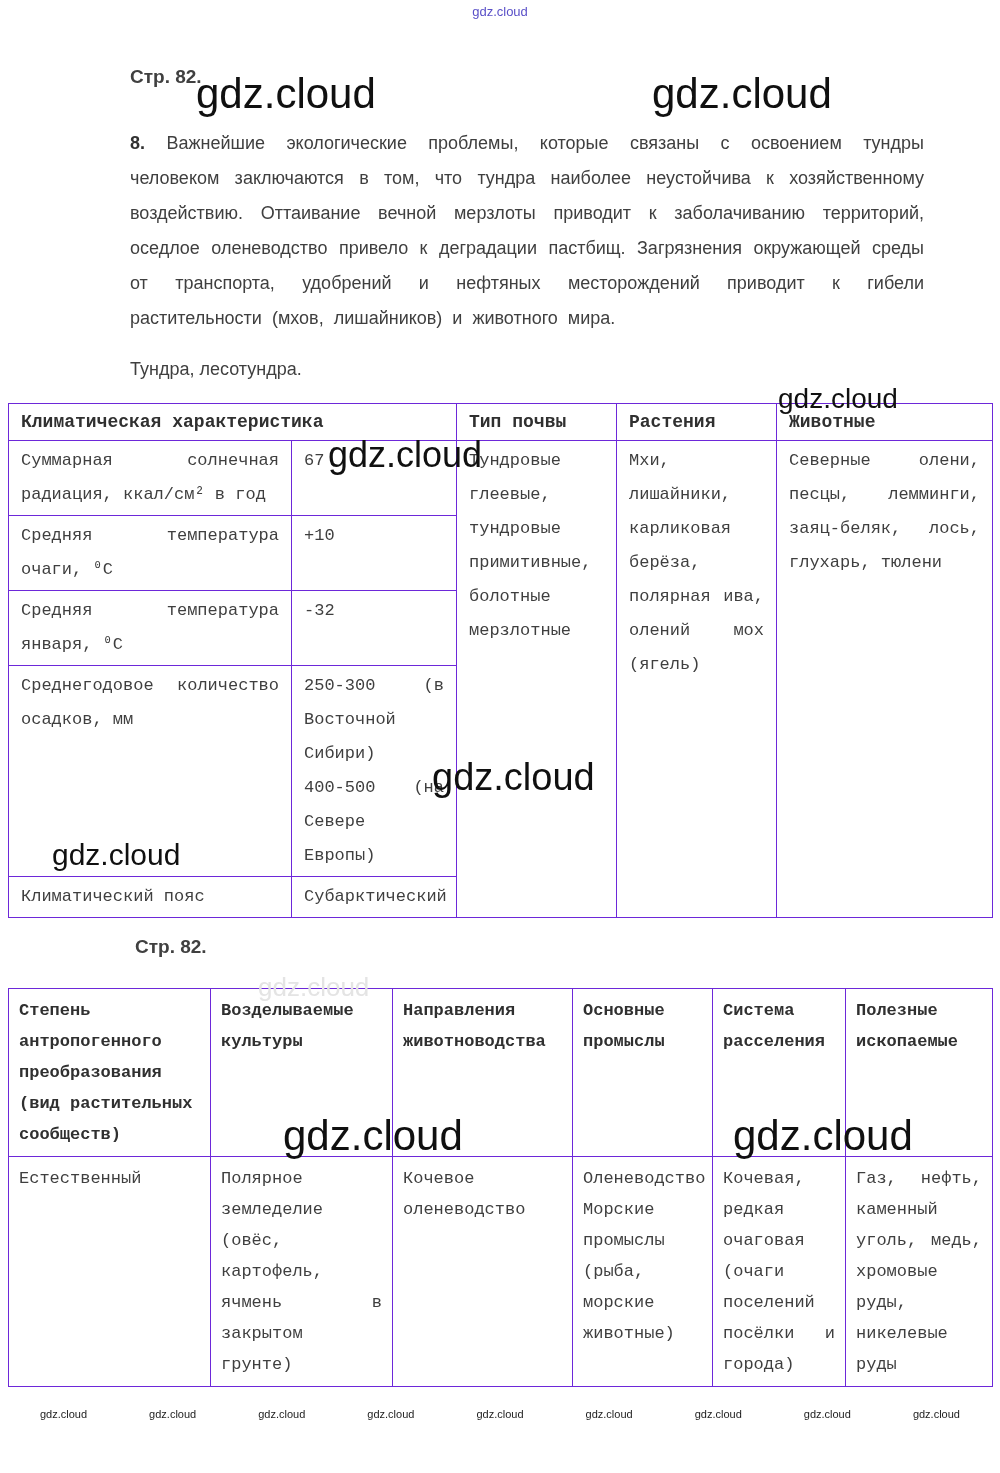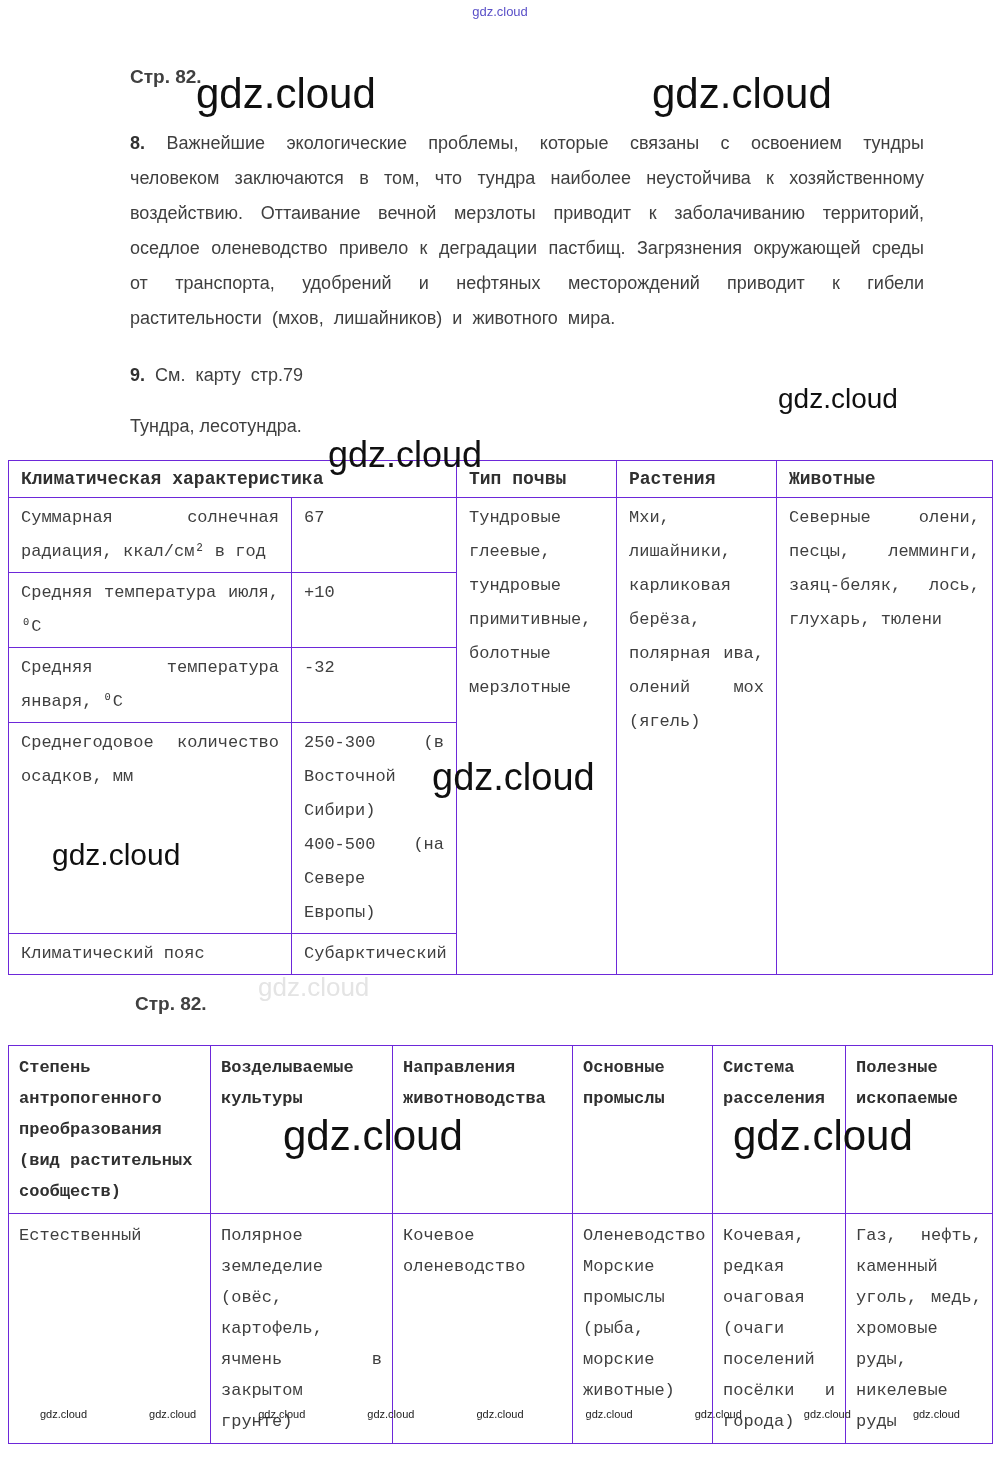--- a/index.html
+++ b/index.html
@@ -52,21 +52,20 @@
 <body>
 
 <div class="page">
 
   <span class="wm wm-top">gdz.cloud</span>
 
   <h1 class="hd hd1">Стр. 82.</h1>
 
   <p class="para p8"><b class="num">8.</b> <span>Важнейшие экологические проблемы, которые связаны с освоением тундры человеком заключаются в том, что тундра наиболее неустойчива к хозяйственному воздействию. Оттаивание вечной мерзлоты приводит к заболачиванию территорий, оседлое оленеводство привело к деградации пастбищ. Загрязнения окружающей среды от транспорта, удобрений и нефтяных месторождений приводит к гибели растительности (мхов, лишайников) и животного мира.</span></p>
 
-  <p class="para p9"><b class="num">9.</b> <span>См. карту стр.79</span></p>
 
   <p class="para intro">Тундра, лесотундра.</p>
 
   <table class="tbl t1">
     <colgroup>
       <col style="width:283px">
         <col style="width:165px">
         <col style="width:160px">
         <col style="width:160px">
         <col style="width:216px">
@@ -79,21 +78,21 @@
         <th>Животные</th>
       </tr>
       <tr>
         <td>Суммарная солнечная радиация, ккал/см² в год</td>
         <td>67</td>
         <td rowspan="5">Тундровые глеевые, тундровые примитивные, болотные мерзлотные</td>
         <td rowspan="5">Мхи, лишайники, карликовая берёза, полярная ива, олений мох (ягель)</td>
         <td rowspan="5">Северные олени, песцы, лемминги, заяц-беляк, лось, глухарь, тюлени</td>
       </tr>
       <tr>
-        <td>Средняя температура июля, ⁰С</td>
+        <td>Средняя температура очаги, ⁰С</td>
         <td>+10</td>
       </tr>
       <tr>
         <td>Средняя температура января, ⁰С</td>
         <td>-32</td>
       </tr>
       <tr>
         <td>Среднегодовое количество осадков, мм</td>
         <td>250-300 (в Восточной Сибири)
 400-500 (на Севере Европы)</td>

